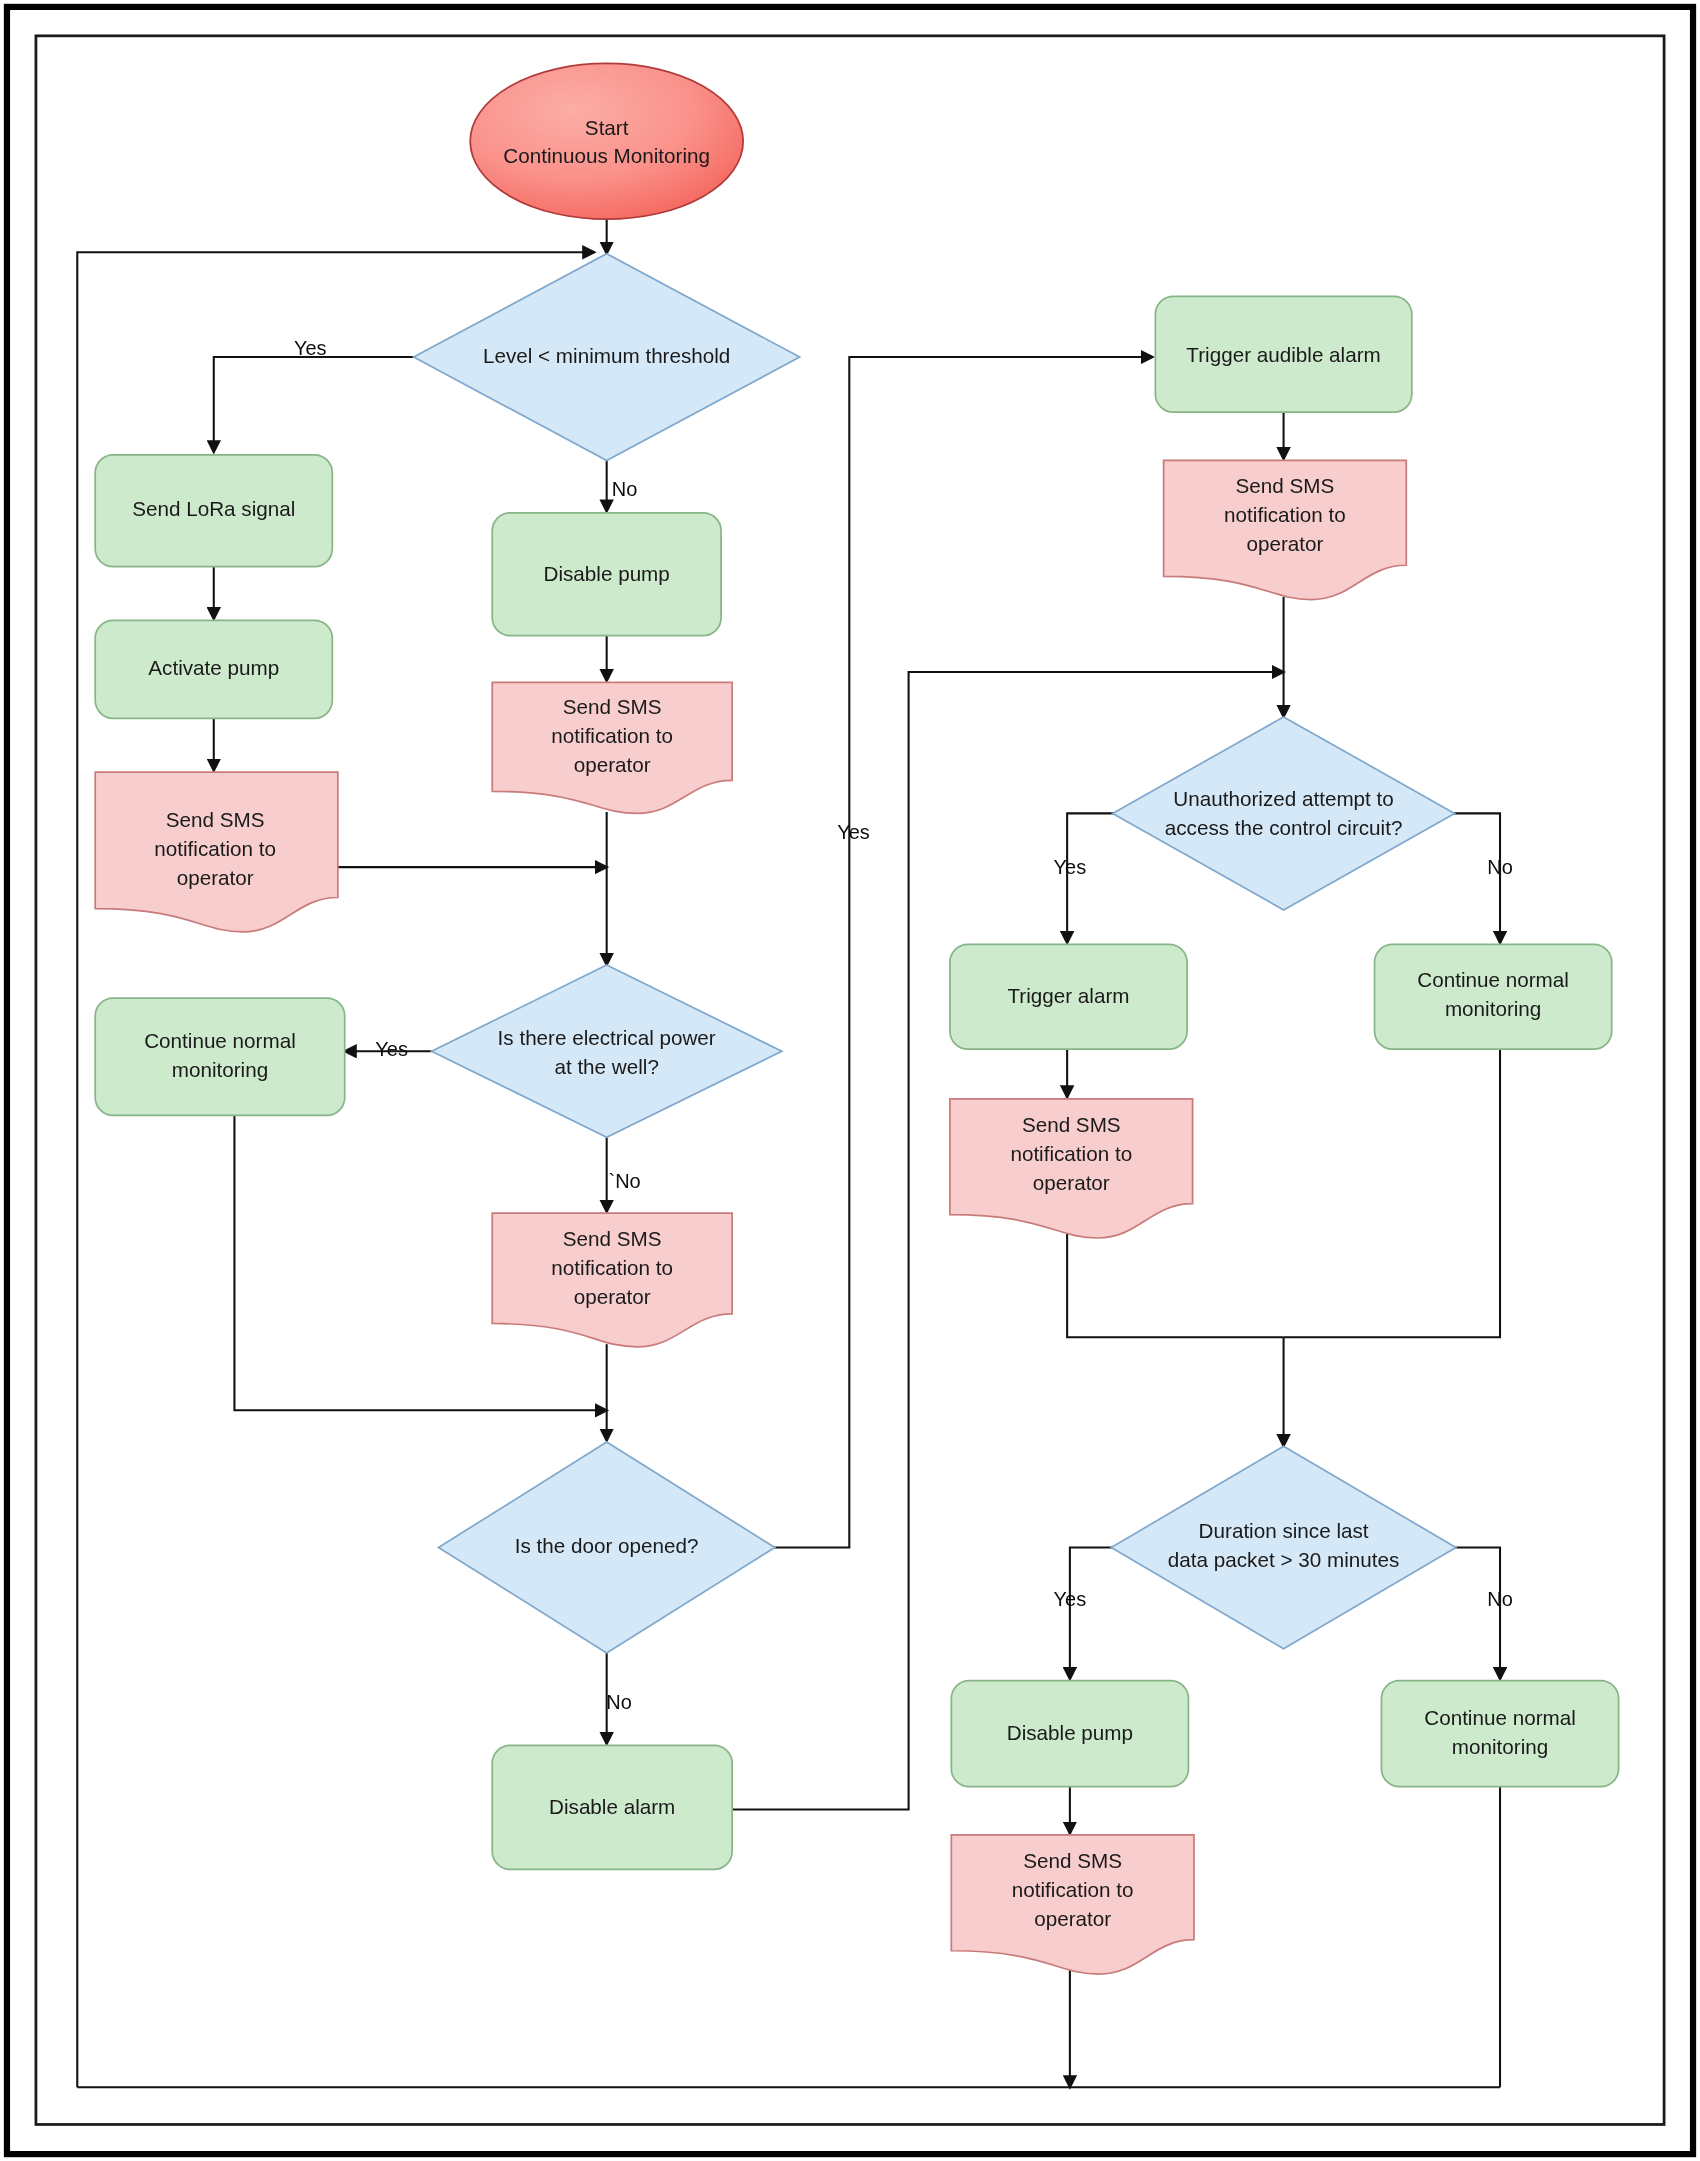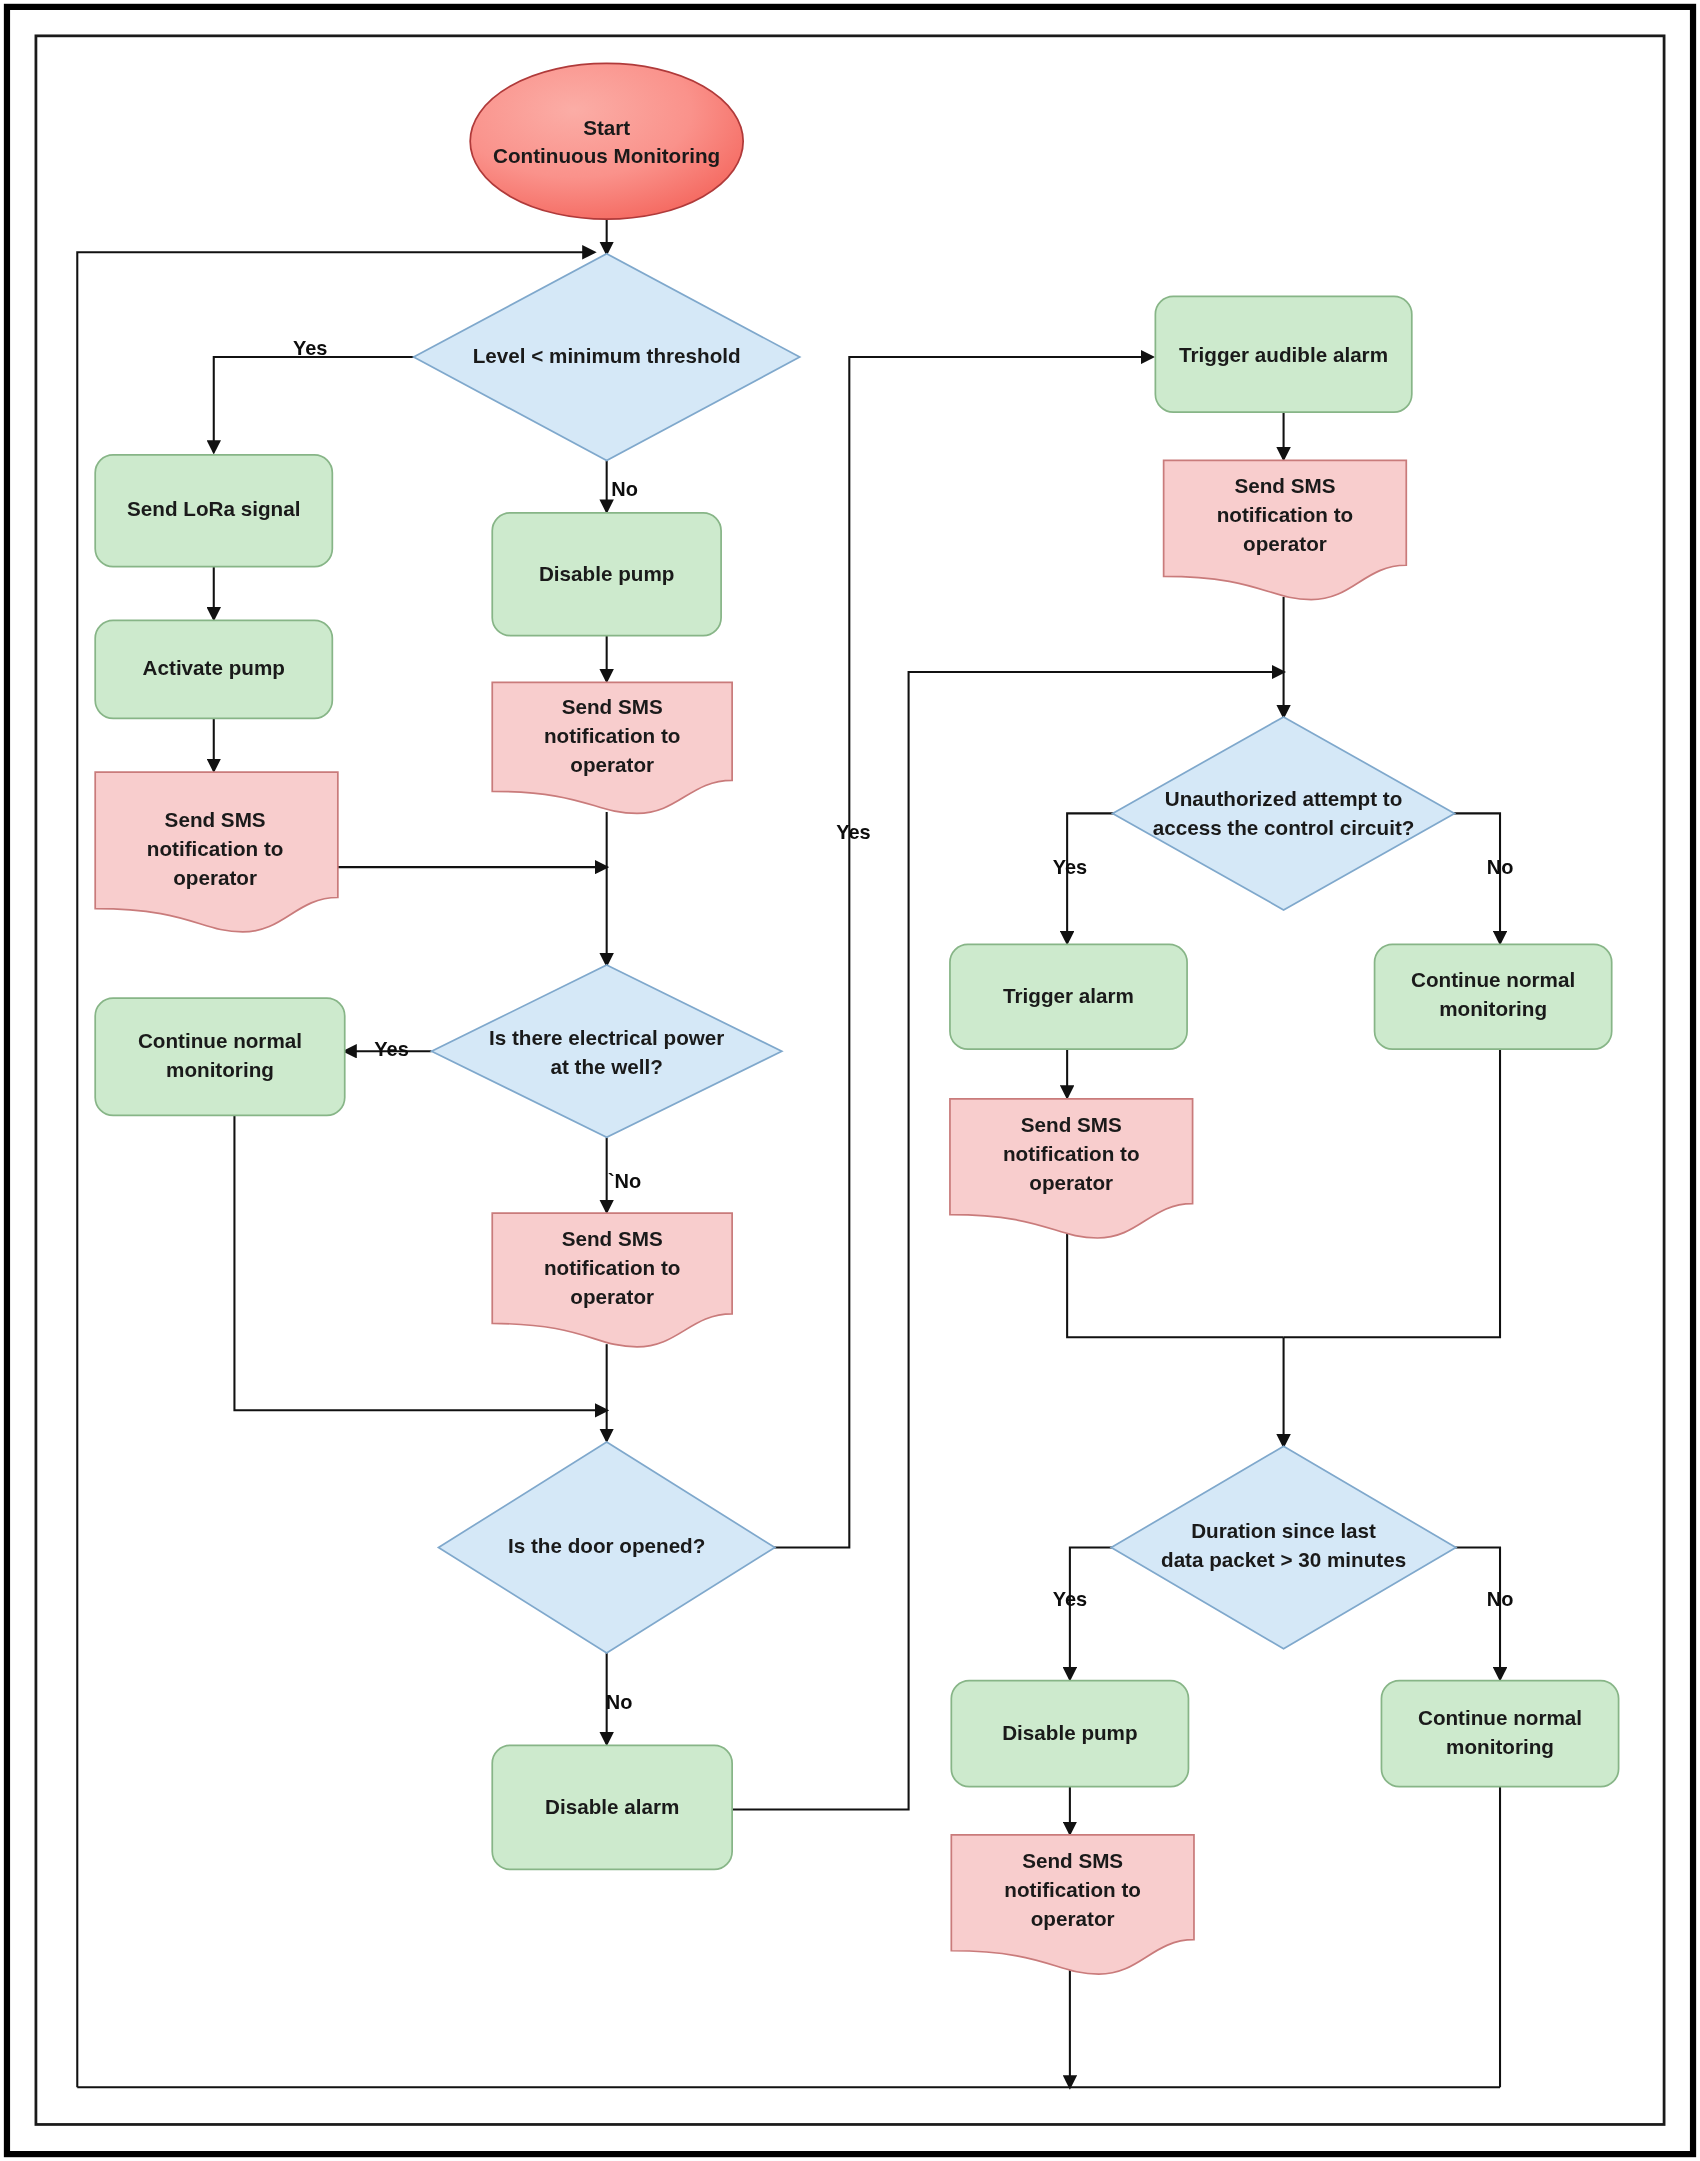--- a/index.html
+++ b/index.html
@@ -8,21 +8,20 @@
     padding: 0;
     background: #ffffff;
     font-family: "Liberation Sans", sans-serif;
   }
   #canvas-wrap {
     position: relative;
     width: 1700px;
     height: 2161px;
     background: #ffffff;
     overflow: hidden;
-    font-weight: bold;
   }
   svg#flow {
     display: block;
     width: 1700px;
     height: 2161px;
     background: #ffffff;
   }
   .node-text {
     font-family: "Liberation Sans", sans-serif;
     font-size: 30px;

